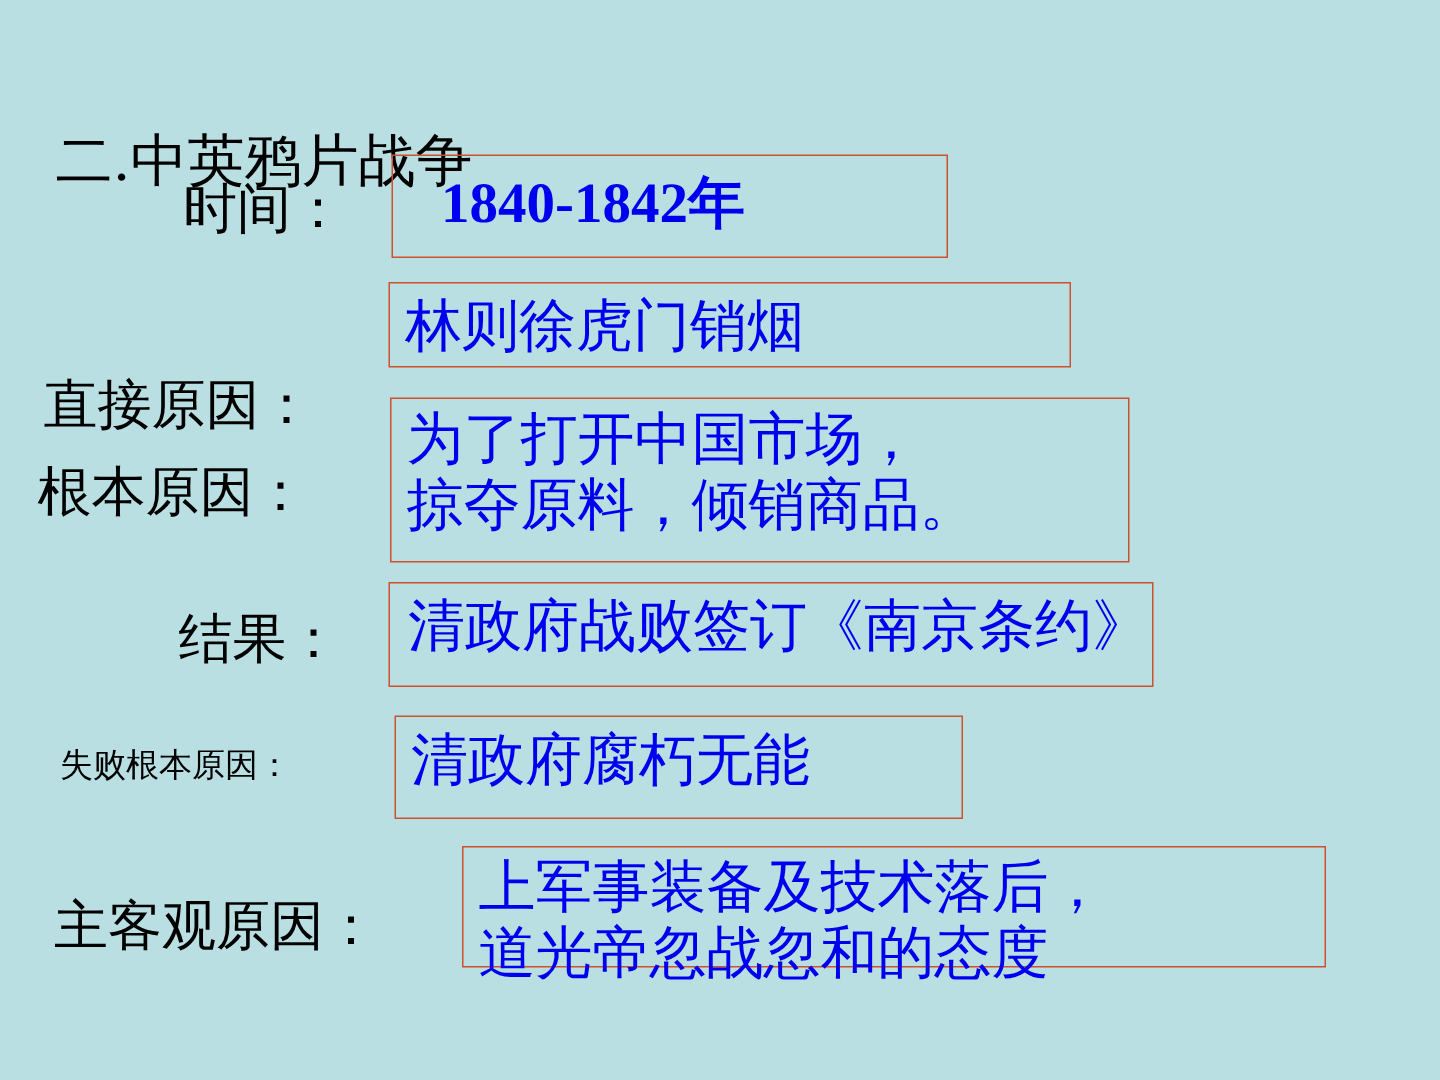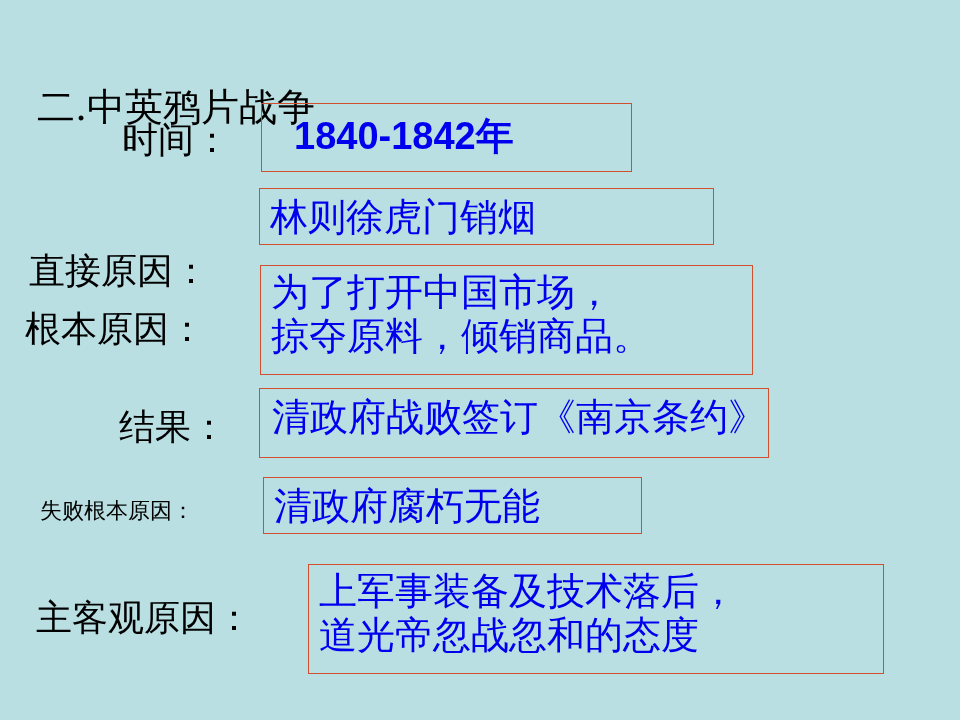--- a/index.html
+++ b/index.html
@@ -40,21 +40,21 @@
       position: absolute;
       box-sizing: border-box;
       border: 1.5px solid #d0502e;
       color: #0000ee;
       font-size: 38px;
       line-height: 44px;
       padding: 6px 10px 0 10px;
       white-space: nowrap;
     }
     .box.bold {
-      font-family: Liberation Sans, sans-serif;
+      font-family: Liberation Serif, serif;
       font-weight: bold;
       font-size: 38px;
       padding-top: 10px;
       padding-left: 32px;
     }
     .box.two-line {
       line-height: 44px;
       padding-top: 4px;
     }
   </style>
@@ -80,23 +80,23 @@
     <div>为了打开中国市场，</div>
     <div>掠夺原料，倾销商品。</div>
   </div>
 
   <div class="label" style="left:119px; top:404px;">结果：</div>
   <div class="box" style="left:259px; top:388px; width:510px; height:70px;padding-left:12px;">
     <span>清政府战败签订《南京条约》</span>
   </div>
 
   <div class="label small" style="left:40px; top:496px;">失败根本原因：</div>
-  <div class="box" style="left:263px; top:477px; width:379px; height:57px;">
+  <div class="box" style="left:263px; top:477px; width:379px; height:69px;">
     <span>清政府腐朽无能</span>
   </div>
 
   <div class="label" style="left:36px; top:595px;">主客观原因：</div>
-  <div class="box two-line" style="left:308px; top:564px; width:576px; height:110px;">
+  <div class="box two-line" style="left:308px; top:564px; width:576px; height:81px;">
     <div>上军事装备及技术落后，</div>
     <div>道光帝忽战忽和的态度</div>
   </div>
 
 </div>
 
 </body></html>

